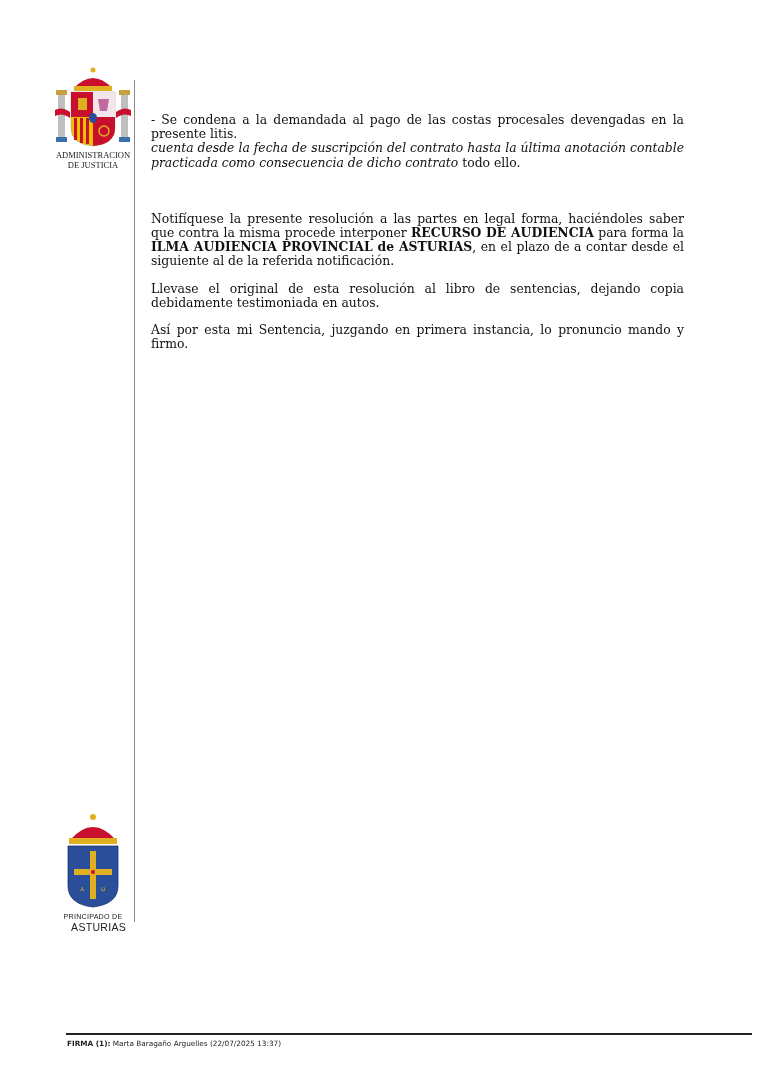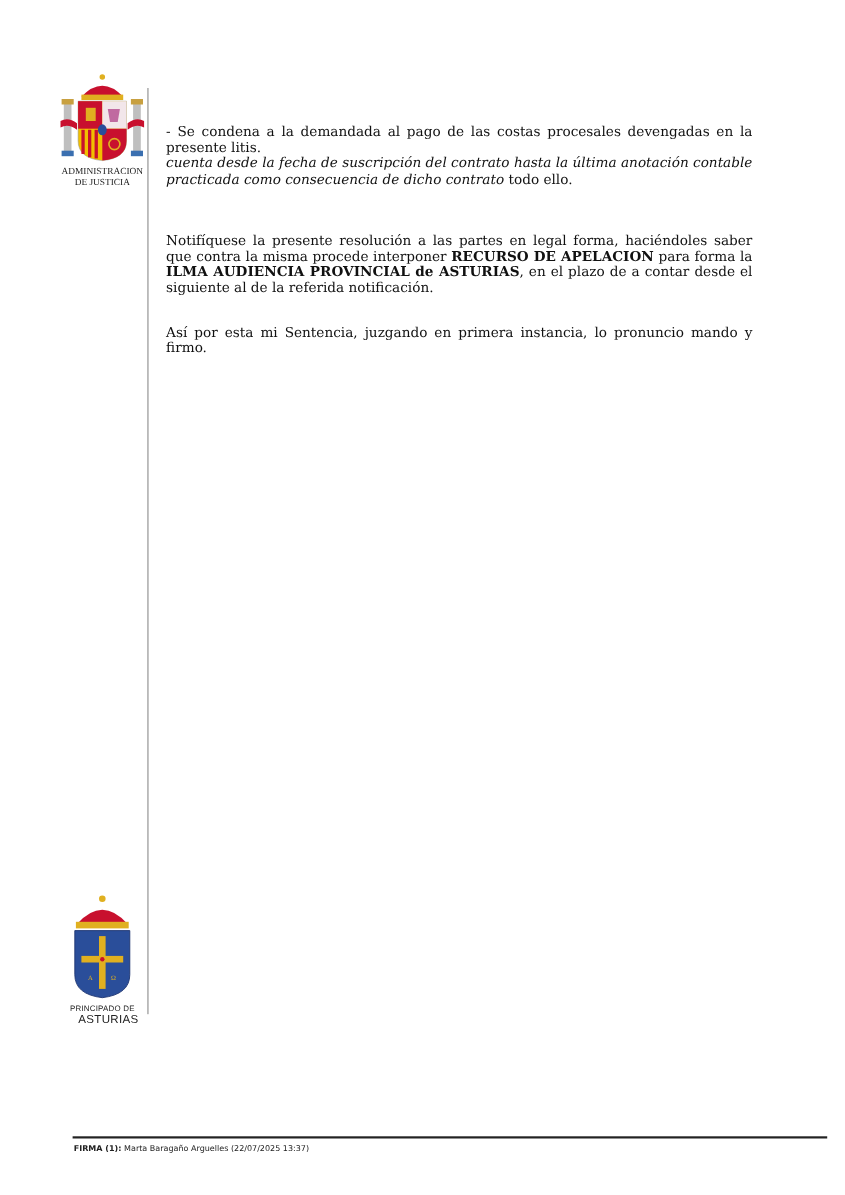--- a/index.html
+++ b/index.html
@@ -67,22 +67,23 @@
     <div class="caption cap1">ADMINISTRACION</div>
     <div class="caption cap2">DE JUSTICIA</div>
   </div>
 
   <div class="vline"></div>
 
   <div class="content">
     <p>- Se condena a la demandada al pago de las costas procesales devengadas en la presente litis.</p>
     <p><i>cuenta desde la fecha de suscripción del contrato hasta la última anotación contable practicada como consecuencia de dicho contrato</i><span> todo ello.</span></p>
     <div class="gap1"></div>
-    <p><span>Notifíquese la presente resolución a las partes en legal forma, haciéndoles saber que contra la misma  procede interponer </span><b>RECURSO DE APELACION</b><span> para forma la </span><b>ILMA AUDIENCIA PROVINCIAL de ASTURIAS</b><span>, en el plazo de a contar desde el siguiente al de la referida notificación.</span></p>
+    <p><span>Notifíquese la presente resolución a las partes en legal forma, haciéndoles saber que contra la misma  procede interponer </span><b>RECURSO DE AUDIENCIA</b><span> para forma la </span><b>ILMA AUDIENCIA PROVINCIAL de ASTURIAS</b><span>, en el plazo de a contar desde el siguiente al de la referida notificación.</span></p>
     <div class="gap"></div>
+    <p>Llevase el original de esta resolución al libro de sentencias, dejando copia debidamente testimoniada en autos.</p>
     <div class="gap"></div>
     <p>Así por esta mi Sentencia, juzgando en primera instancia, lo pronuncio mando y firmo.</p>
   </div>
 
   <div class="logo-asturias">
     <svg width="66" height="98" viewBox="0 0 66 98">
 
       <path d="M10 28 Q33 2 56 28 Z" fill="#c8102e"></path>
       <rect x="9" y="26" width="48" height="6" fill="#e0b020"></rect>
       <circle cx="33" cy="5" r="3" fill="#e0b020"></circle>

